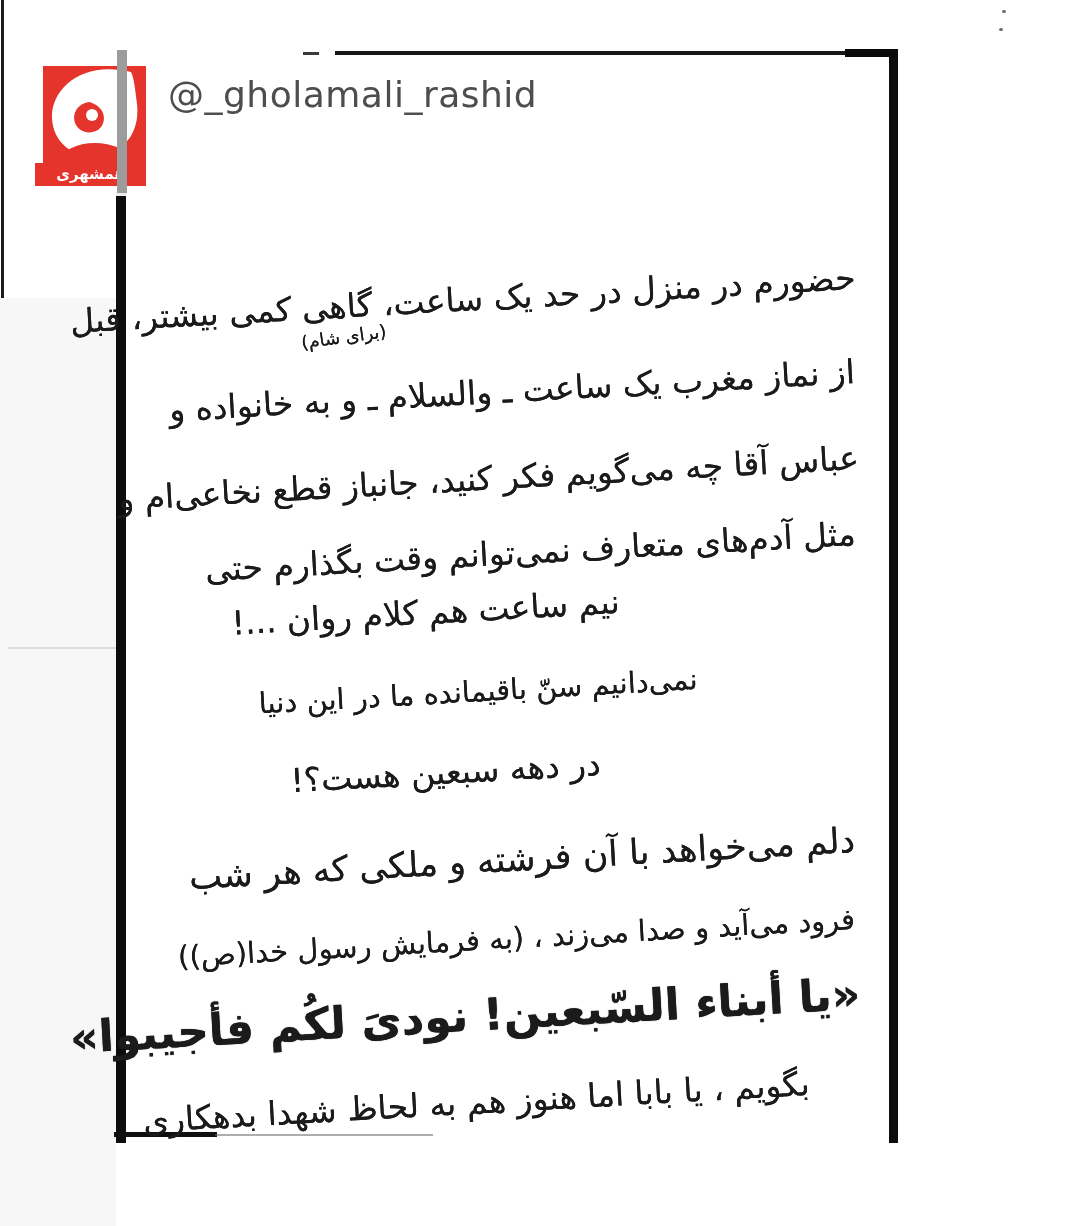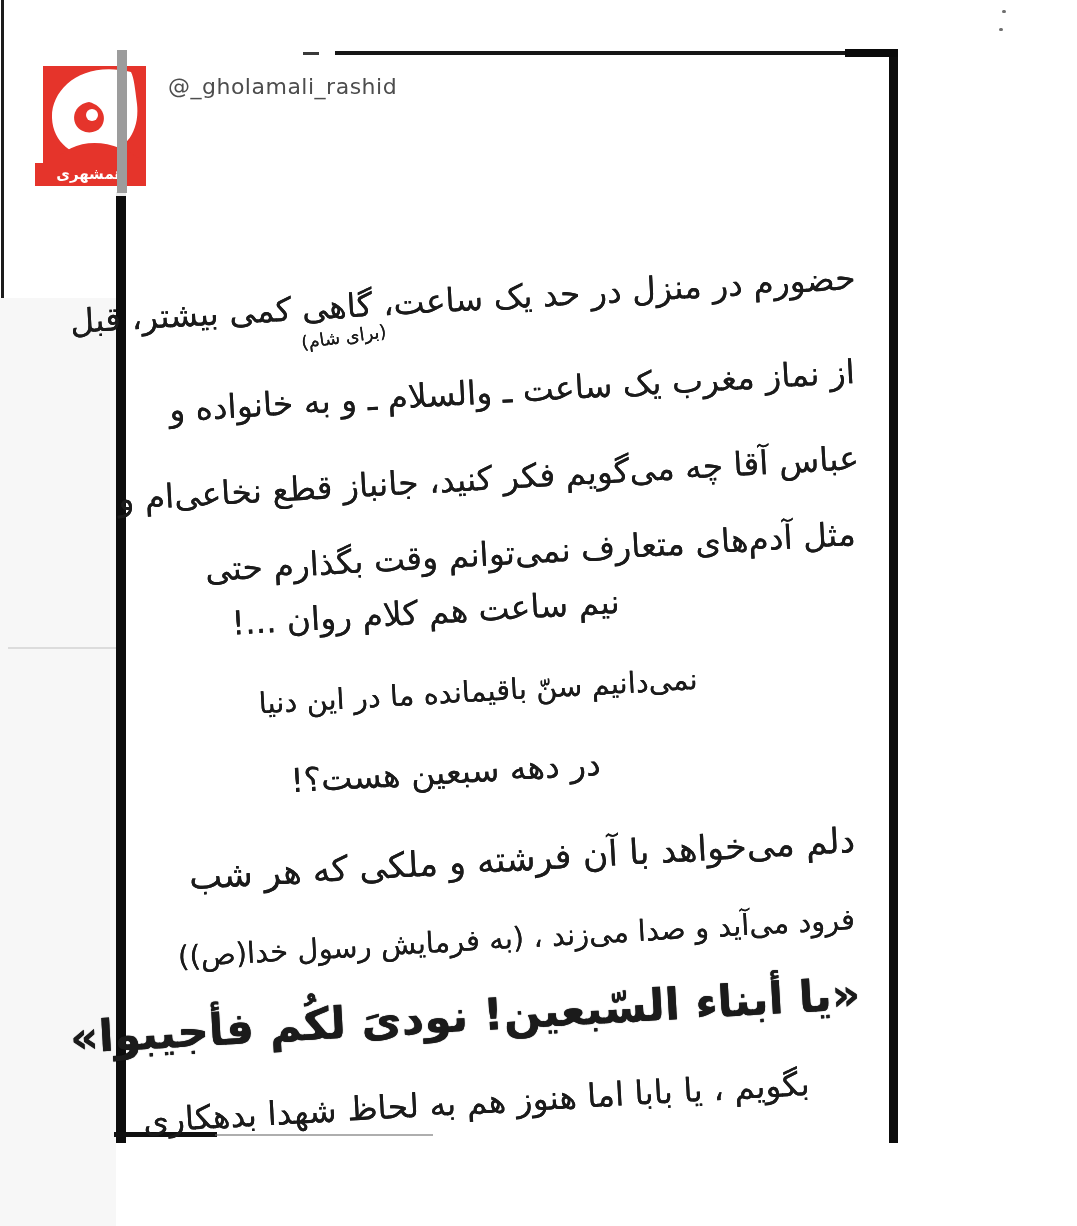--- a/index.html
+++ b/index.html
@@ -22,21 +22,21 @@
 
   
   .logo-box{left:30px;top:55px;width:126px;height:141px;background:rgba(255,255,255,.92);}
   .logo-square{left:43px;top:66px;width:103px;height:98px;}
   .logo-band{left:35px;top:163px;width:111px;height:23px;background:#e5342b;
              color:#fff;font-weight:bold;font-size:15px;line-height:23px;
              text-align:center;direction:rtl;letter-spacing:1px;}
   .bar-over-logo{left:117px;top:50px;width:10px;height:143px;background:#9c9c9c;}
 
   
-  .handle{left:168px;top:74px;font-size:22px;color:#4d4d4d;letter-spacing:.5px;}
+  .handle{left:168px;top:74px;font-size:36px;color:#4d4d4d;letter-spacing:.5px;}
 
   
   .hw{position:absolute;direction:rtl;white-space:nowrap;color:#1b1b1b;
       font-size:33px;transform:rotate(-3.2deg);transform-origin:100% 50%;
       text-shadow:0 0 .5px #1b1b1b;}
   .hw.big{font-size:44px;font-weight:bold;text-shadow:0 0 .8px #000;}
   .hw.small{font-size:29px;}
   .hw-note{position:absolute;direction:rtl;white-space:nowrap;color:#1b1b1b;
       font-size:18px;transform:rotate(-8deg);text-shadow:0 0 .4px #1b1b1b;}
 </style>

